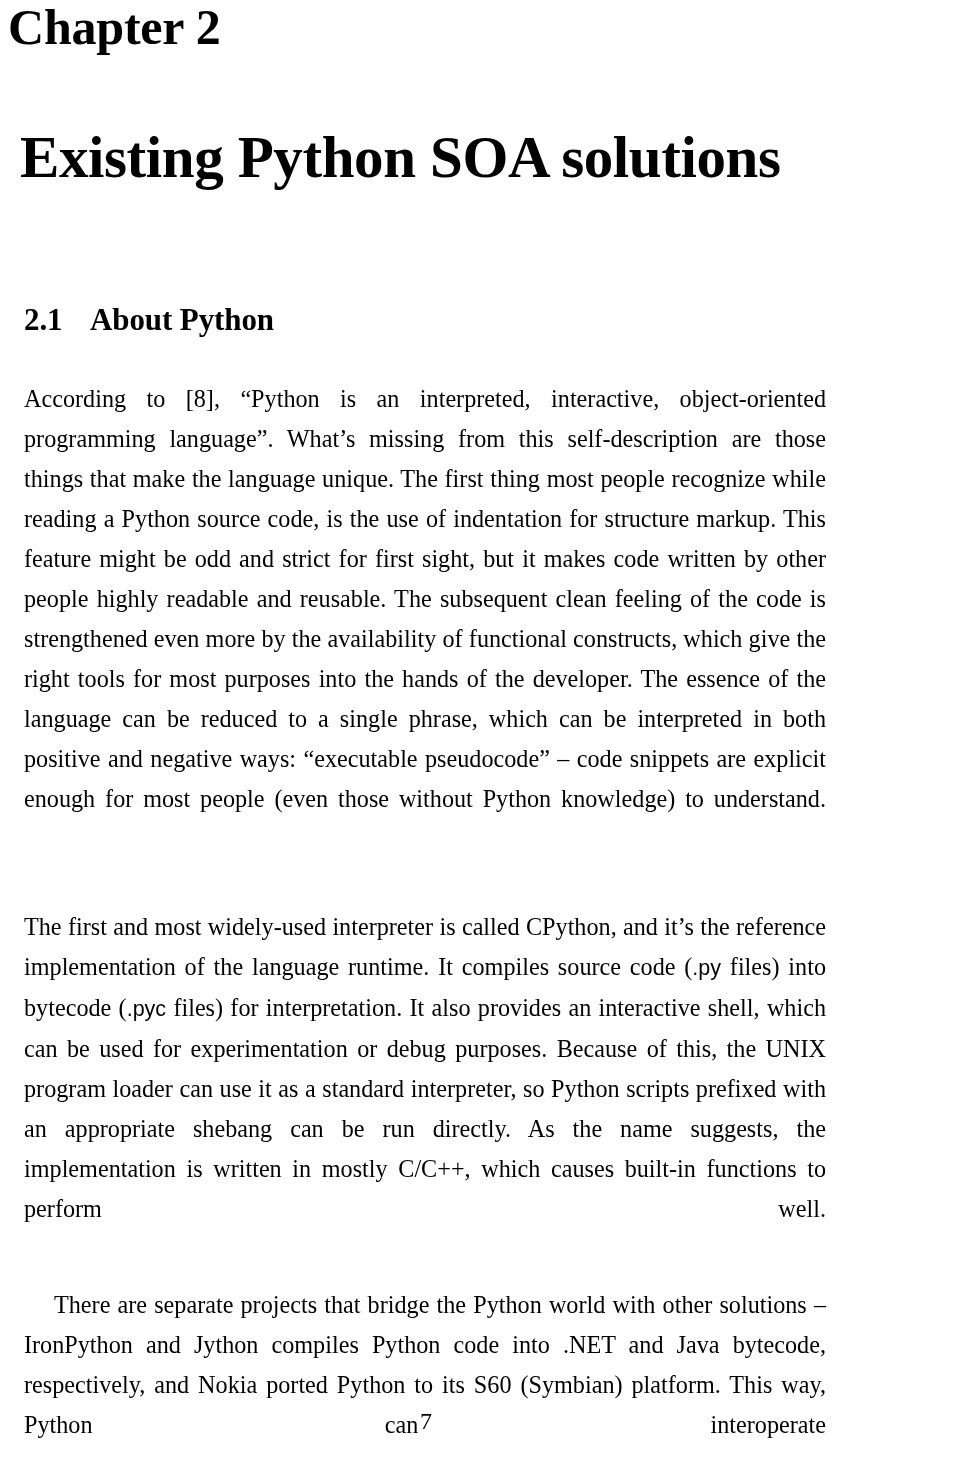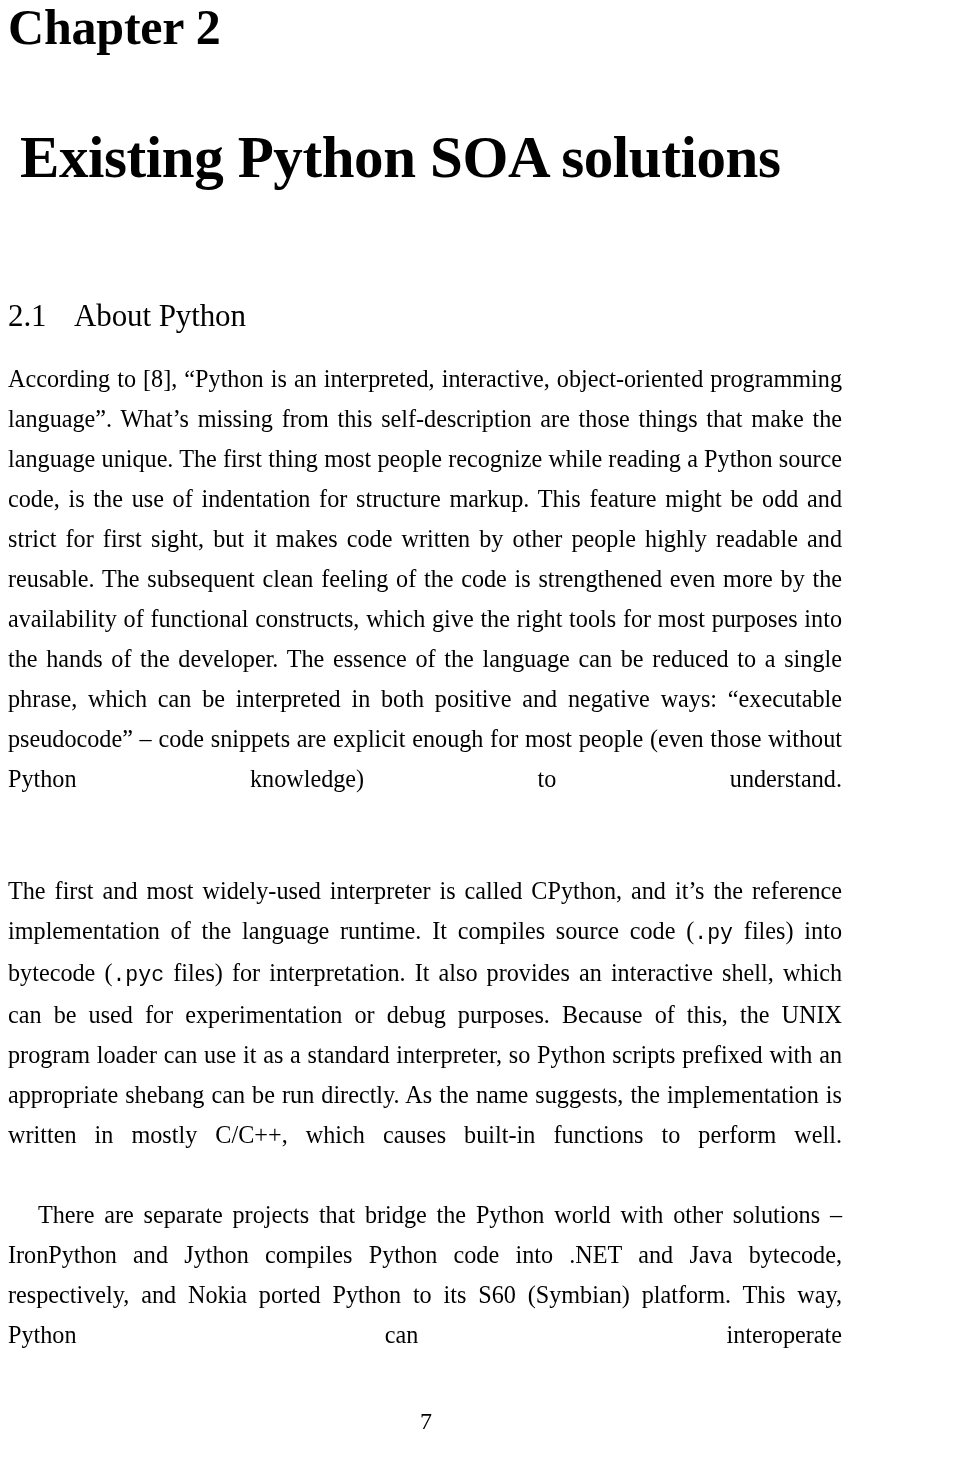--- a/index.html
+++ b/index.html
@@ -38,22 +38,22 @@
     font-size: 59px;
     font-weight: bold;
     line-height: 1.05;
     letter-spacing: -0.4px;
     margin: 12px;
     padding-top: 62px;
   }
 
   .section-heading {
     font-size: 31px;
-    font-weight: normal;
-    margin: 0;
+    font-weight: bold;
+    margin: 16px;
     padding-top: 97px;
     letter-spacing: -0.1px;
   }
   .section-heading .num {
     display: inline-block;
     min-width: 66px;
   }
 
   .subsection-heading {
     font-size: 25px;
@@ -70,21 +70,21 @@
   .subsection-heading.runtime {
     padding-top: 84px;
   }
 
   
   .body-par {
     font-size: 24.2px;
     line-height: 40px;
     text-align: justify;
     text-justify: inter-word;
-    margin: 0;
+    margin: 16px;
     hyphens: manual;
     word-spacing: -0.1px;
   }
 
   .par-first {
     padding-top: 25px;
   }
 
   .par-runtime-first {
     padding-top: 32px;
@@ -95,21 +95,21 @@
   }
 
   
   .body-par::after {
     content: "";
     display: inline-block;
     width: 100%;
   }
 
   code, .mono {
-    font-family: Liberation Mono, monospace;
+    font-family: Liberation Sans, sans-serif;
     font-size: 21.5px;
     letter-spacing: 0px;
   }
 
   
   .page-number {
     position: absolute;
     left: 0;
     right: 0;
     bottom: 26px;

